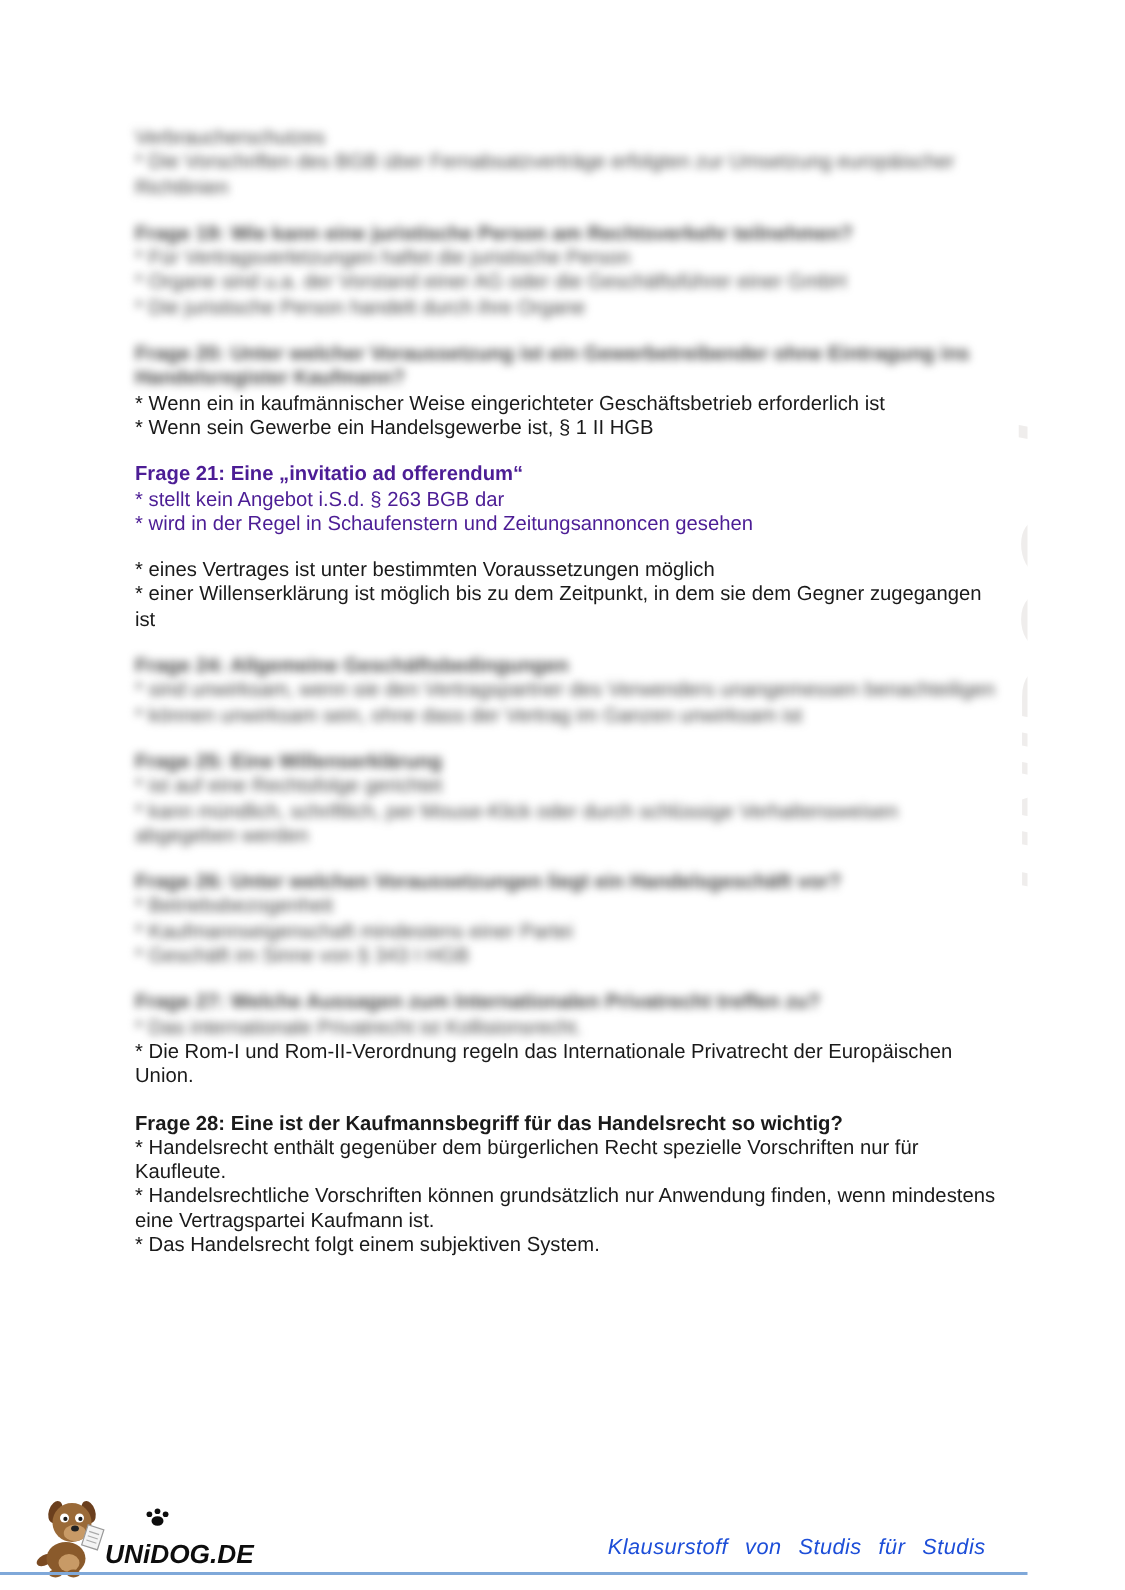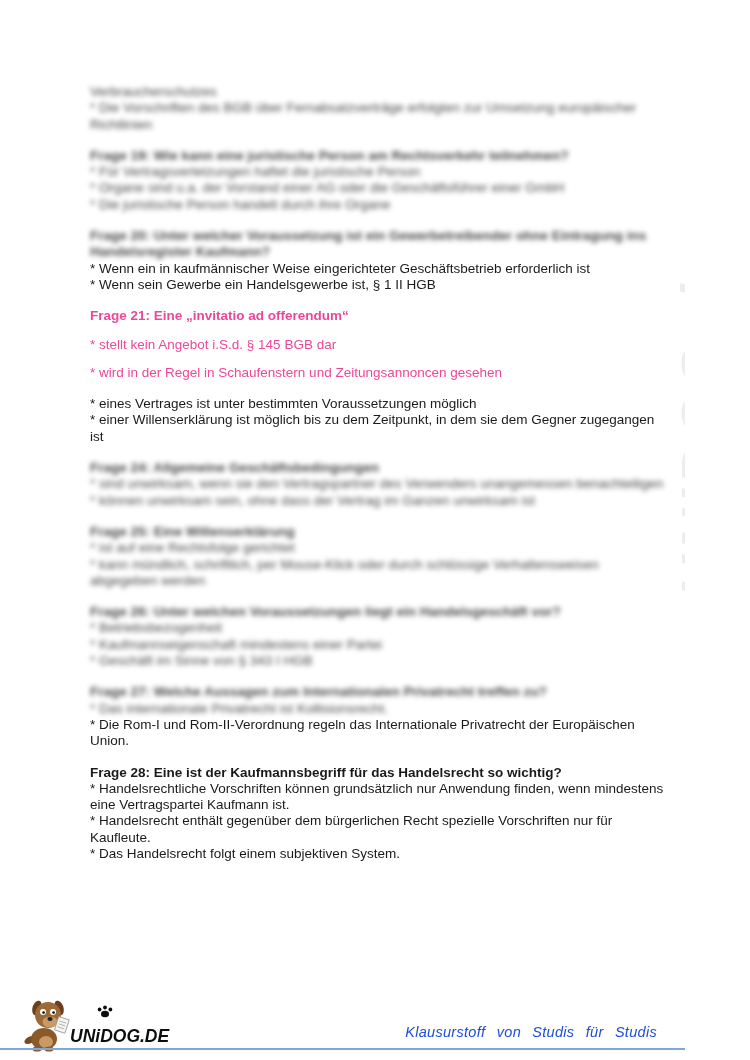--- a/index.html
+++ b/index.html
@@ -14,21 +14,21 @@
     color:#efedec;letter-spacing:3px;white-space:nowrap;
   }
   .content{
     position:absolute;left:90px;top:84px;width:574px;
     font-size:13.5px;line-height:16.3px;color:#1a1a1a;
   }
   .content section{margin:0 0 15px 0;}
   .qheading{font-weight:bold;margin:0;}
   .answer{margin:0;}
   .blurred{color:#474747;filter:blur(2.7px);}
-  .red{color:#ec4899;margin-top:12px;}
+  .red{color:#4c1d95;}
   .footer-rule{
     position:absolute;left:0;top:1048px;width:750px;height:2px;
     background:#7fa8d9;
   }
   .logo{position:absolute;left:24px;top:992px;width:150px;height:62px;}
   .logo-text{
     font-family:"Liberation Sans",sans-serif;font-weight:bold;font-style:italic;
   }
   .tagline{
     position:absolute;right:28px;top:1024px;
@@ -58,21 +58,21 @@
     </section>
 
     <section>
       <p class="qheading blurred">Frage 20: Unter welcher Voraussetzung ist ein Gewerbetreibender ohne Eintragung ins Handelsregister Kaufmann?</p>
       <p class="answer">* Wenn ein in kaufmännischer Weise eingerichteter Geschäftsbetrieb erforderlich ist</p>
       <p class="answer">* Wenn sein Gewerbe ein Handelsgewerbe ist, § 1 II HGB</p>
     </section>
 
     <section>
       <p class="qheading red">Frage 21: Eine „invitatio ad offerendum“</p>
-      <p class="answer red">* stellt kein Angebot i.S.d. § 145 BGB dar</p>
+      <p class="answer red">* stellt kein Angebot i.S.d. § 263 BGB dar</p>
       <p class="answer red">* wird in der Regel in Schaufenstern und Zeitungsannoncen gesehen</p>
     </section>
 
 
     <section>
       <p class="answer">* eines Vertrages ist unter bestimmten Voraussetzungen möglich</p>
       <p class="answer">* einer Willenserklärung ist möglich bis zu dem Zeitpunkt, in dem sie dem Gegner zugegangen ist</p>
     </section>
 
     <section>
@@ -95,22 +95,22 @@
     </section>
 
     <section>
       <p class="qheading blurred">Frage 27: Welche Aussagen zum Internationalen Privatrecht treffen zu?</p>
       <p class="answer blurred">* Das internationale Privatrecht ist Kollisionsrecht.</p>
       <p class="answer">* Die Rom-I und Rom-II-Verordnung regeln das Internationale Privatrecht der Europäischen Union.</p>
     </section>
 
     <section>
       <p class="qheading">Frage 28: Eine ist der Kaufmannsbegriff für das Handelsrecht so wichtig?</p>
+      <p class="answer">* Handelsrecht enthält gegenüber dem bürgerlichen Recht spezielle Vorschriften nur für Kaufleute.</p>
       <p class="answer">* Handelsrechtliche Vorschriften können grundsätzlich nur Anwendung finden, wenn mindestens eine Vertragspartei Kaufmann ist.</p>
-      <p class="answer">* Handelsrecht enthält gegenüber dem bürgerlichen Recht spezielle Vorschriften nur für Kaufleute.</p>
       <p class="answer">* Das Handelsrecht folgt einem subjektiven System.</p>
     </section>
 
   </div>
 
   <svg class="logo" viewBox="0 0 150 62">
     <g>
       <ellipse cx="6" cy="48" rx="6" ry="3.4" fill="#7a4a22" transform="rotate(-28 6 48)"></ellipse>
       <ellipse cx="20" cy="47" rx="13" ry="11" fill="#8a5a2b"></ellipse>
       <ellipse cx="22" cy="50" rx="7" ry="6" fill="#c89a66"></ellipse>

